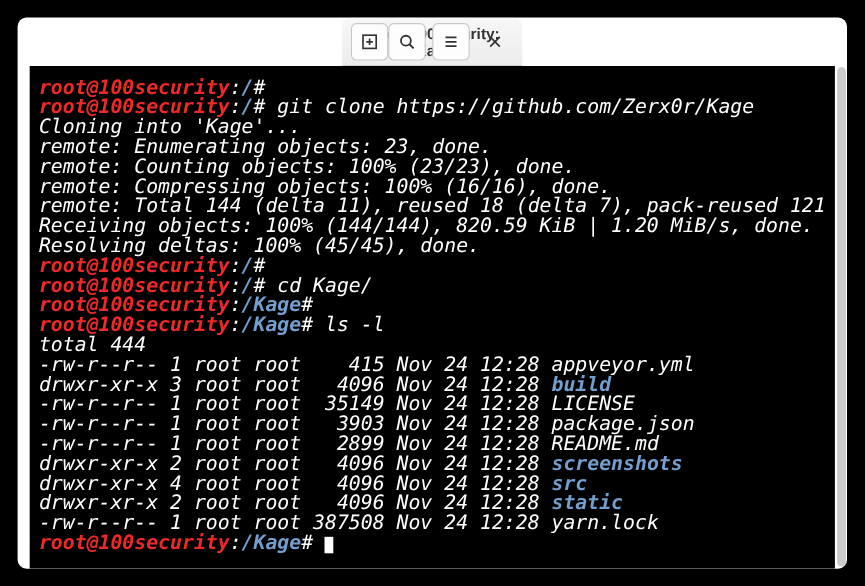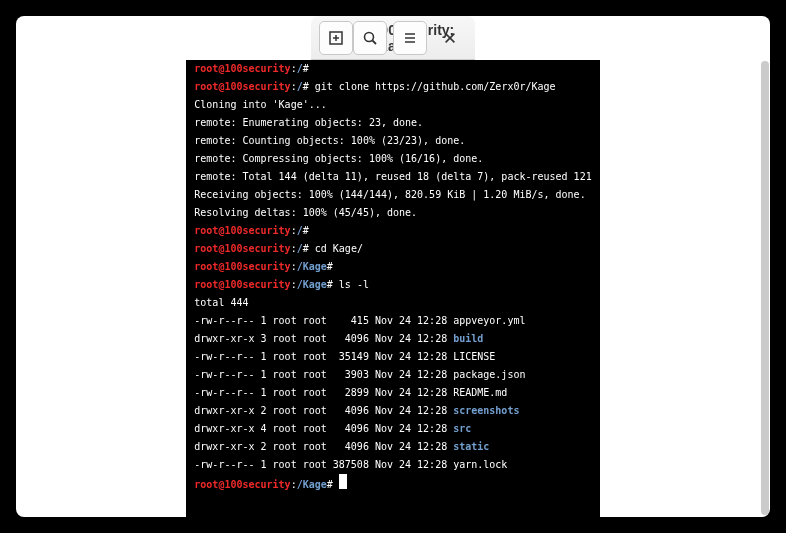--- a/index.html
+++ b/index.html
@@ -65,28 +65,29 @@
       display: flex;
       align-items: center;
       justify-content: center;
       cursor: pointer;
       color: #333;
       font-size: 18px;
     }
     .terminal {
       flex: 1;
       background: #000;
-      padding: 0 8px;
+      padding: 11px 8px;
       font-family: "DejaVu Sans Mono", Menlo, Consolas, monospace;
-      font-size: 10px;
+      font-size: 18px;
       line-height: 18px;
       color: #fff;
       overflow-y: auto;
       white-space: pre;
       position: relative;
+      font-style: italic;
     }
     .line { white-space: pre; }
     .fg-red { color: #ef2929; font-weight: bold; }
     .fg-blue { color: #739fcf; font-weight: bold; }
     .fg-white { color: #ffffff; }
     .cursor {
       display: inline-block;
       width: 8px;
       height: 15px;
       background: #fff;

